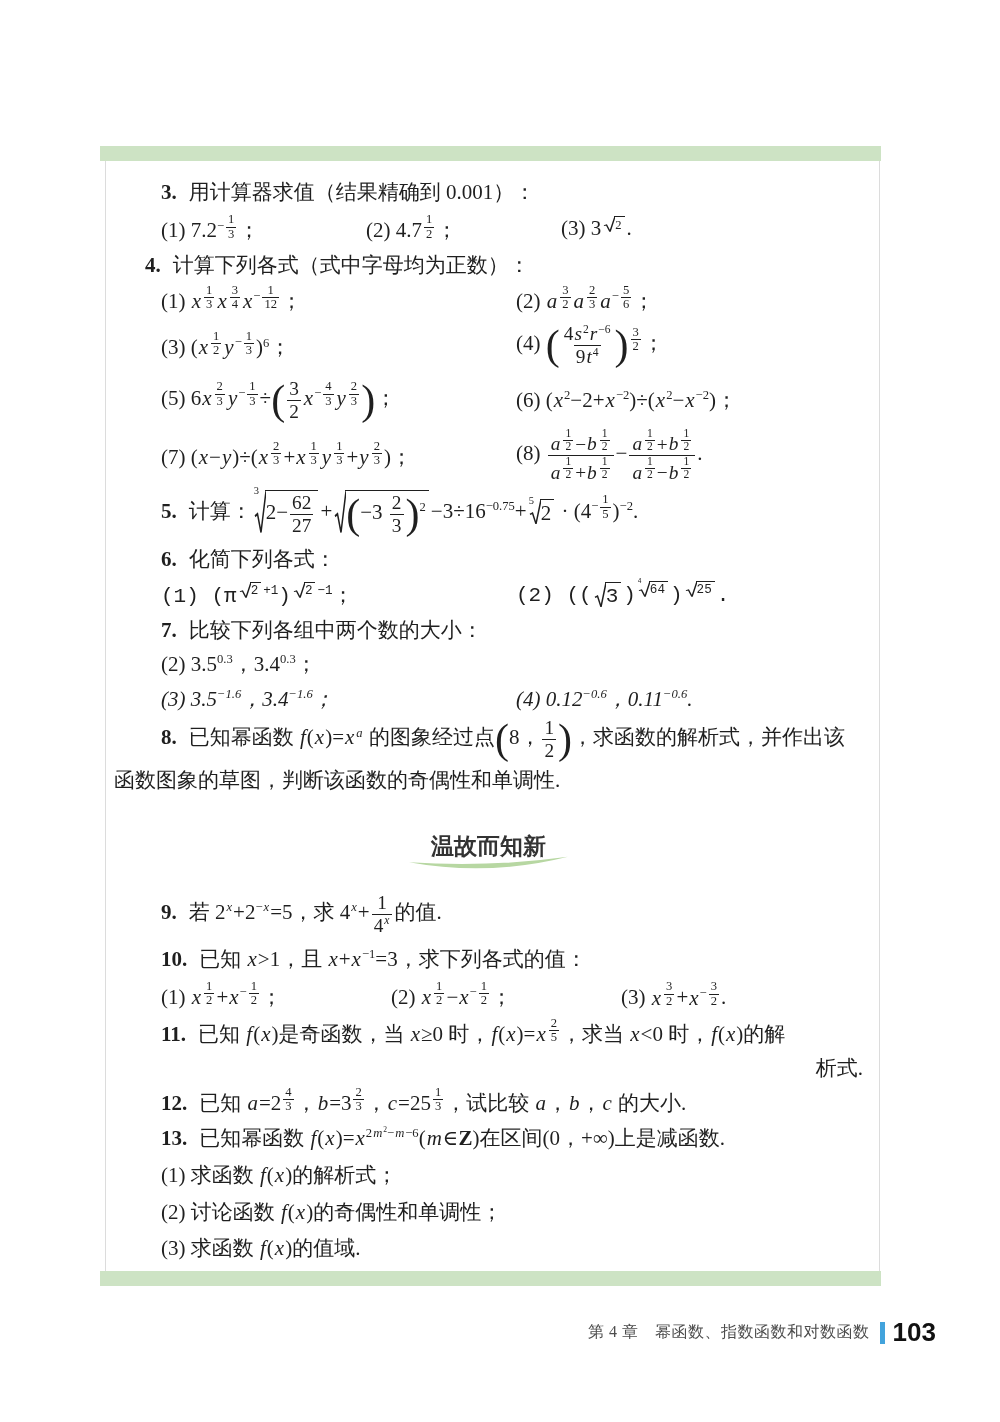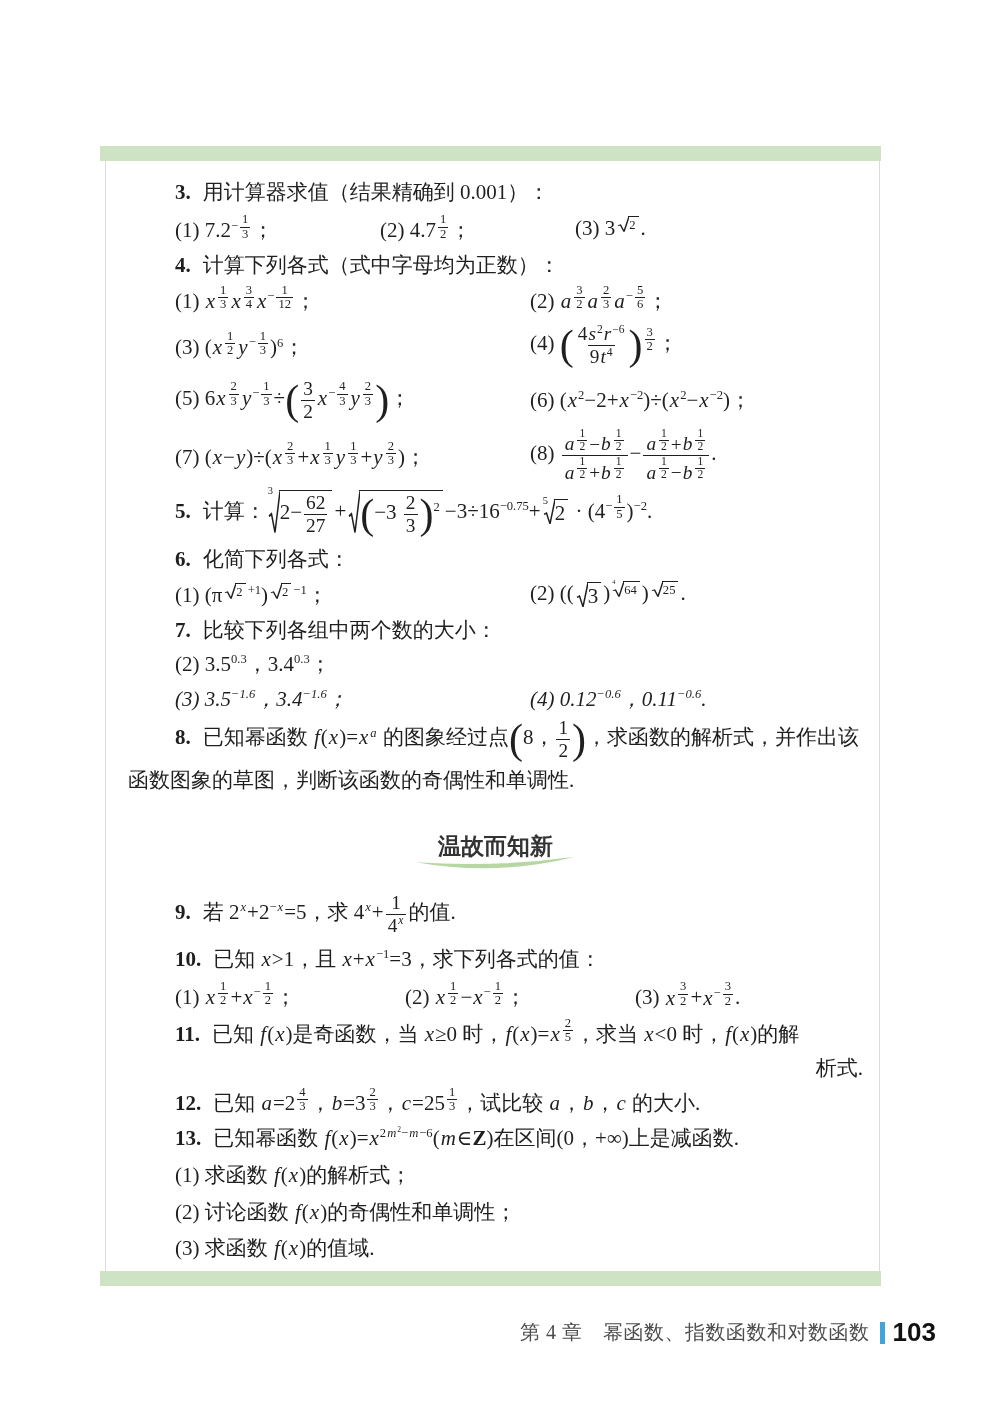--- a/index.html
+++ b/index.html
@@ -2,21 +2,21 @@
 <html><head>
 <meta charset="utf-8">
 <style>
   html,body{margin:0;padding:0;background:#ffffff;}
   .page{position:relative;width:1000px;height:1422px;background:#fff;overflow:hidden;
         font-family:"Liberation Serif","DejaVu Serif",serif;font-size:21px;color:#1f1f1f;}
   .band{position:absolute;left:100px;width:781px;height:15px;background:#cde3c4;}
   .band.top{top:146px}
   .band.bottom{top:1271px}
   .frame{position:absolute;left:105px;top:161px;width:775px;height:1110px;box-sizing:border-box;
-         border-left:1px solid #dcdcdc;border-right:1px solid #dcdcdc;padding:14px 16px 0 22px;}
+         border-left:1px solid #dcdcdc;border-right:1px solid #dcdcdc;padding:14px 16px 0 8px;}
   .line{display:flex;align-items:center;}
   .col{flex:0 0 auto;white-space:nowrap;}
   .col:last-child{flex:1 1 auto;}
   .pnum{font-weight:700;margin-right:12px;}
   .bold{font-weight:700;}
   .ital{font-style:italic;padding:0 1px;}
   sup.sup{font-size:60%;line-height:0;vertical-align:0.62em;}
   .frac{display:inline-flex;flex-direction:column;align-items:center;vertical-align:middle;
         line-height:1.12;font-size:92%;margin:0 2px;text-align:center;}
   .sup .frac{font-size:100%;line-height:1.05;vertical-align:middle;}
@@ -26,21 +26,21 @@
   .sqrt{display:inline-block;position:relative;vertical-align:middle;padding-left:11px;margin:0 2px;line-height:1.2;}
   .rsym{position:absolute;left:0;top:0;width:12px;height:100%;}
   .rbar{display:inline-block;border-top:1.5px solid #1f1f1f;padding:1px 3px 0 1px;}
   .rix{position:absolute;left:0;top:-0.35em;font-size:0.5em;line-height:1;}
   .badge-row{text-align:center;margin:34px 0 26px 0;}
   .badge{position:relative;display:inline-block;padding:0 8px;
          font-family:"Liberation Sans","DejaVu Sans",sans-serif;font-weight:700;font-size:23px;color:#333;}
   .badge .lbl{position:relative;z-index:1;}
   .badge svg{position:absolute;left:-16px;bottom:-12px;width:calc(100% + 32px);height:20px;}
   .footer{position:absolute;top:1317px;right:64px;display:flex;align-items:center;}
-  .f-ch{color:#4c4c4c;font-size:20px;letter-spacing:0.5px;}
+  .f-ch{color:#4c4c4c;font-size:16px;letter-spacing:0.5px;}
   .f-bar{width:5px;height:22px;background:#42a3dc;margin:0 8px 0 10px;}
   .f-num{font-family:"Liberation Sans","DejaVu Sans",sans-serif;font-weight:700;font-size:26px;color:#111;}
 </style>
 </head>
 <body>
 
 <div class="page">
   <div class="band top"></div>
 
   <div class="frame">
@@ -54,21 +54,21 @@
                 <span class="fd">3</span>
               </span></sup>；</div>
           <div class="col" style="width: 195px;">(2) 4.7<sup class="sup"><span class="frac">
                 <span class="fn">1</span>
                 <span class="fd">2</span>
               </span></sup>；</div>
           <div class="col">(3) 3<sup class="sup"><span class="sqrt"><svg viewBox="0 0 12 30" preserveAspectRatio="none" class="rsym">
                   <path d="M1 17 L3.5 15.5 L7 27.5 L12 0.8" fill="none" stroke="currentColor" stroke-width="1.5"></path>
                 </svg><span class="rbar">2</span></span></sup>.</div>
         </div>
-        <div class="line" style="min-height: 32px; margin-left: 47px;">
+        <div class="line" style="min-height: 32px; margin-left: 31px;">
           <div class="col"><span class="pnum">4.</span>计算下列各式（式中字母均为正数）：</div>
         </div>
         <div class="line" style="min-height: 37px; margin-left: 47px;">
           <div class="col" style="width: 355px;">(1) <span class="ital">x</span><sup class="sup"><span class="frac">
                 <span class="fn">1</span>
                 <span class="fd">3</span>
               </span></sup><span class="ital">x</span><sup class="sup"><span class="frac">
                 <span class="fn">3</span>
                 <span class="fd">4</span>
               </span></sup><span class="ital">x</span><sup class="sup">−<span class="frac">
@@ -181,21 +181,21 @@
                 </span><span class="bigp">)</span><sup class="sup">2</sup></span></span>−3÷16<sup class="sup">−0.75</sup>+<span class="sqrt"><span class="rix">5</span><svg viewBox="0 0 12 30" preserveAspectRatio="none" class="rsym">
                 <path d="M1 17 L3.5 15.5 L7 27.5 L12 0.8" fill="none" stroke="currentColor" stroke-width="1.5"></path>
               </svg><span class="rbar">2</span></span> · (4<sup class="sup">−<span class="frac">
                 <span class="fn">1</span>
                 <span class="fd">5</span>
               </span></sup>)<sup class="sup">−2</sup>.</div>
         </div>
         <div class="line" style="min-height: 34px; margin-left: 47px;">
           <div class="col"><span class="pnum">6.</span>化简下列各式：</div>
         </div>
-        <div class="line" style="min-height: 38px; margin-left: 47px;">
+        <div class="line" style="min-height: 38px; margin-left: 47px; font-family: Liberation Mono, monospace;">
           <div class="col" style="width: 355px;">(1) (π<sup class="sup"><span class="sqrt"><svg viewBox="0 0 12 30" preserveAspectRatio="none" class="rsym">
                   <path d="M1 17 L3.5 15.5 L7 27.5 L12 0.8" fill="none" stroke="currentColor" stroke-width="1.5"></path>
                 </svg><span class="rbar">2</span></span>+1</sup>)<sup class="sup"><span class="sqrt"><svg viewBox="0 0 12 30" preserveAspectRatio="none" class="rsym">
                   <path d="M1 17 L3.5 15.5 L7 27.5 L12 0.8" fill="none" stroke="currentColor" stroke-width="1.5"></path>
                 </svg><span class="rbar">2</span></span>−1</sup>；</div>
           <div class="col">(2) ((<span class="sqrt"><svg viewBox="0 0 12 30" preserveAspectRatio="none" class="rsym">
                 <path d="M1 17 L3.5 15.5 L7 27.5 L12 0.8" fill="none" stroke="currentColor" stroke-width="1.5"></path>
               </svg><span class="rbar">3</span></span>)<sup class="sup"><span class="sqrt"><span class="rix">4</span><svg viewBox="0 0 12 30" preserveAspectRatio="none" class="rsym">
                   <path d="M1 17 L3.5 15.5 L7 27.5 L12 0.8" fill="none" stroke="currentColor" stroke-width="1.5"></path>
                 </svg><span class="rbar">64</span></span></sup>)<sup class="sup"><span class="sqrt"><svg viewBox="0 0 12 30" preserveAspectRatio="none" class="rsym">

